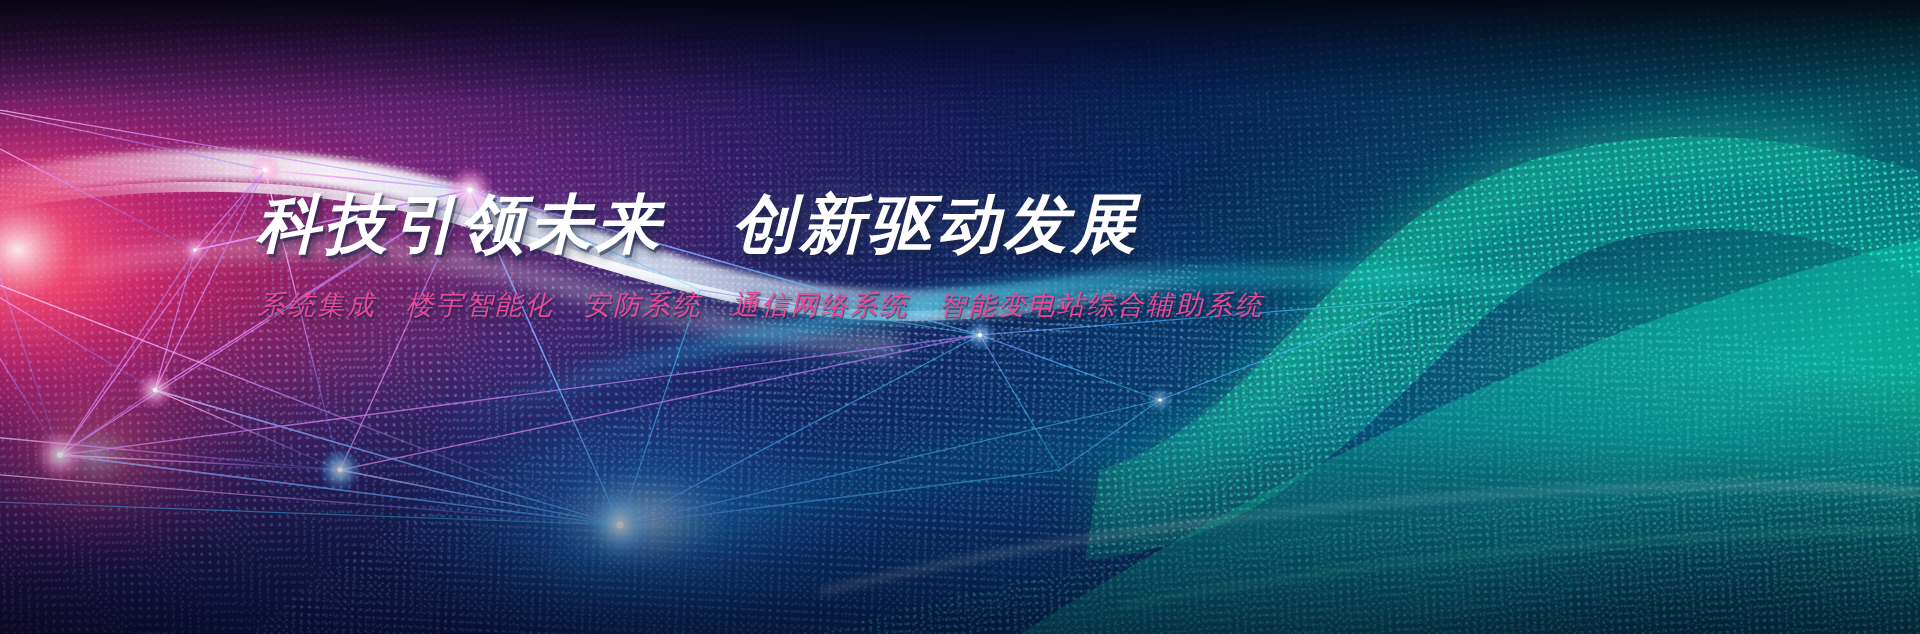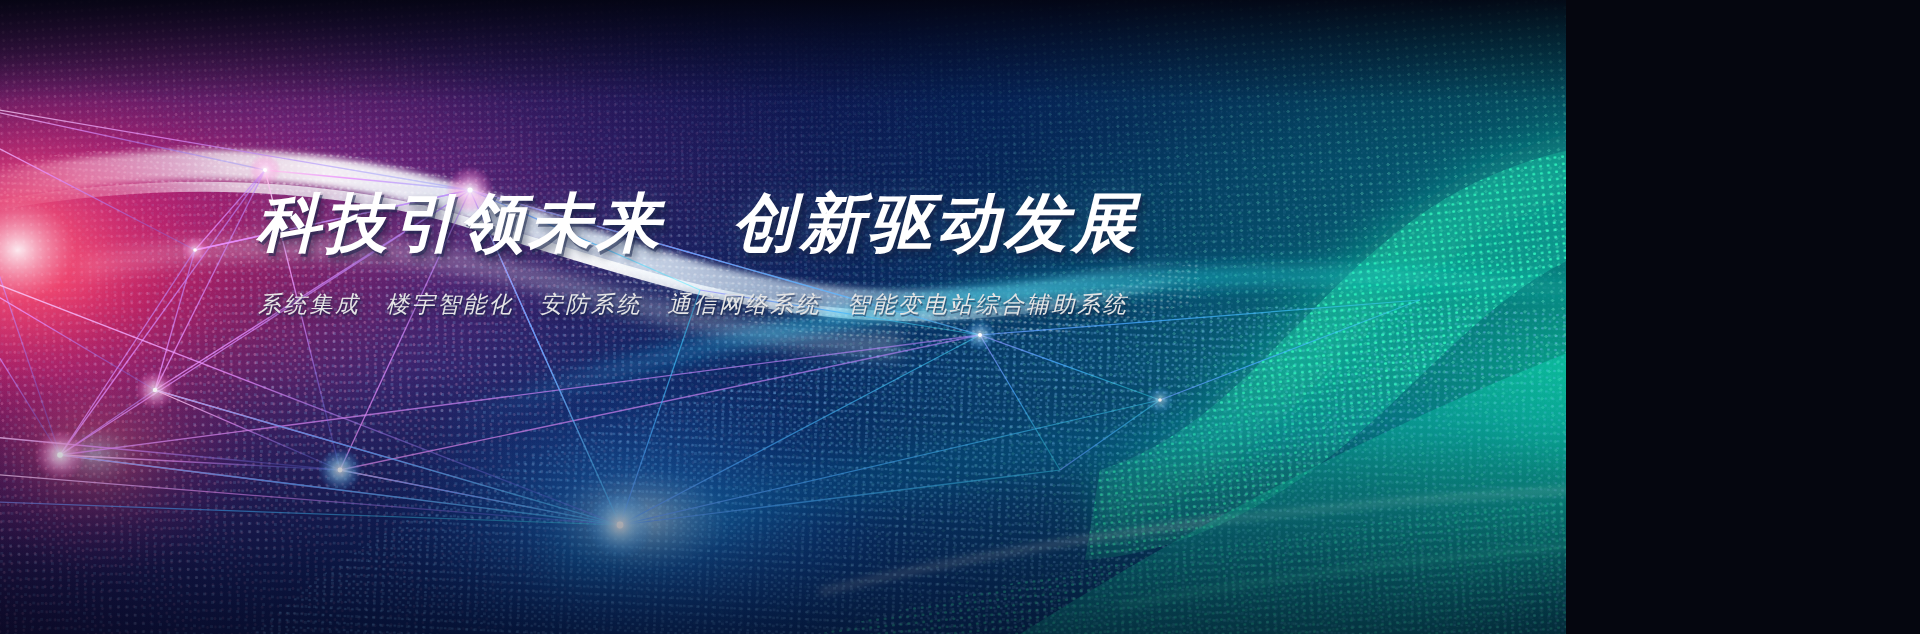--- a/index.html
+++ b/index.html
@@ -1,24 +1,24 @@
 <!DOCTYPE html>
 <html><head>
 <meta charset="utf-8">
 <title>Banner</title>
 <style>
   html,body{margin:0;padding:0;background:#05060f;}
   *{box-sizing:border-box;}
 
   #banner{
     position:relative;
-    width:1566px;
+    width:1920px;
     height:634px;
     overflow:hidden;
-    font-family:Liberation Serif, serif;
+    font-family:Liberation Sans, sans-serif;
     background:#070a1c;
   }
 
   
   .layer{position:absolute;inset:0;pointer-events:none;}
 
   #base-gradient{
     background:
       radial-gradient(130% 115% at 112% 62%, rgba(10,200,150,0.95) 0%, rgba(8,150,140,0.70) 16%, rgba(6,92,120,0.48) 32%, rgba(5,45,85,0.20) 48%, rgba(0,0,0,0) 64%),
       radial-gradient(95% 95% at 52% 88%, rgba(12,70,150,0.80) 0%, rgba(8,42,104,0.55) 34%, rgba(4,16,50,0.18) 62%, rgba(0,0,0,0) 80%),
@@ -110,25 +110,25 @@
     text-shadow:
       2px 3px 0 rgba(28,40,78,0.55),
       4px 6px 10px rgba(4,10,34,0.55),
       0 0 26px rgba(150,225,255,0.22);
   }
   #subtitle{
     position:absolute;
     left:258px;
     top:288px;
     margin:0;
-    font-size:23px;
+    font-size:27px;
     line-height:34px;
     font-weight:normal;
     font-style:italic;
-    color:#e5e5e5;
+    color:#ec4899;
     letter-spacing:2.6px;
     white-space:pre;
     text-shadow:
       1px 2px 0 rgba(24,38,72,0.50),
       2px 3px 8px rgba(4,10,34,0.55),
       0 0 14px rgba(170,230,255,0.22);
   }
 </style>
 </head>
 <body>

